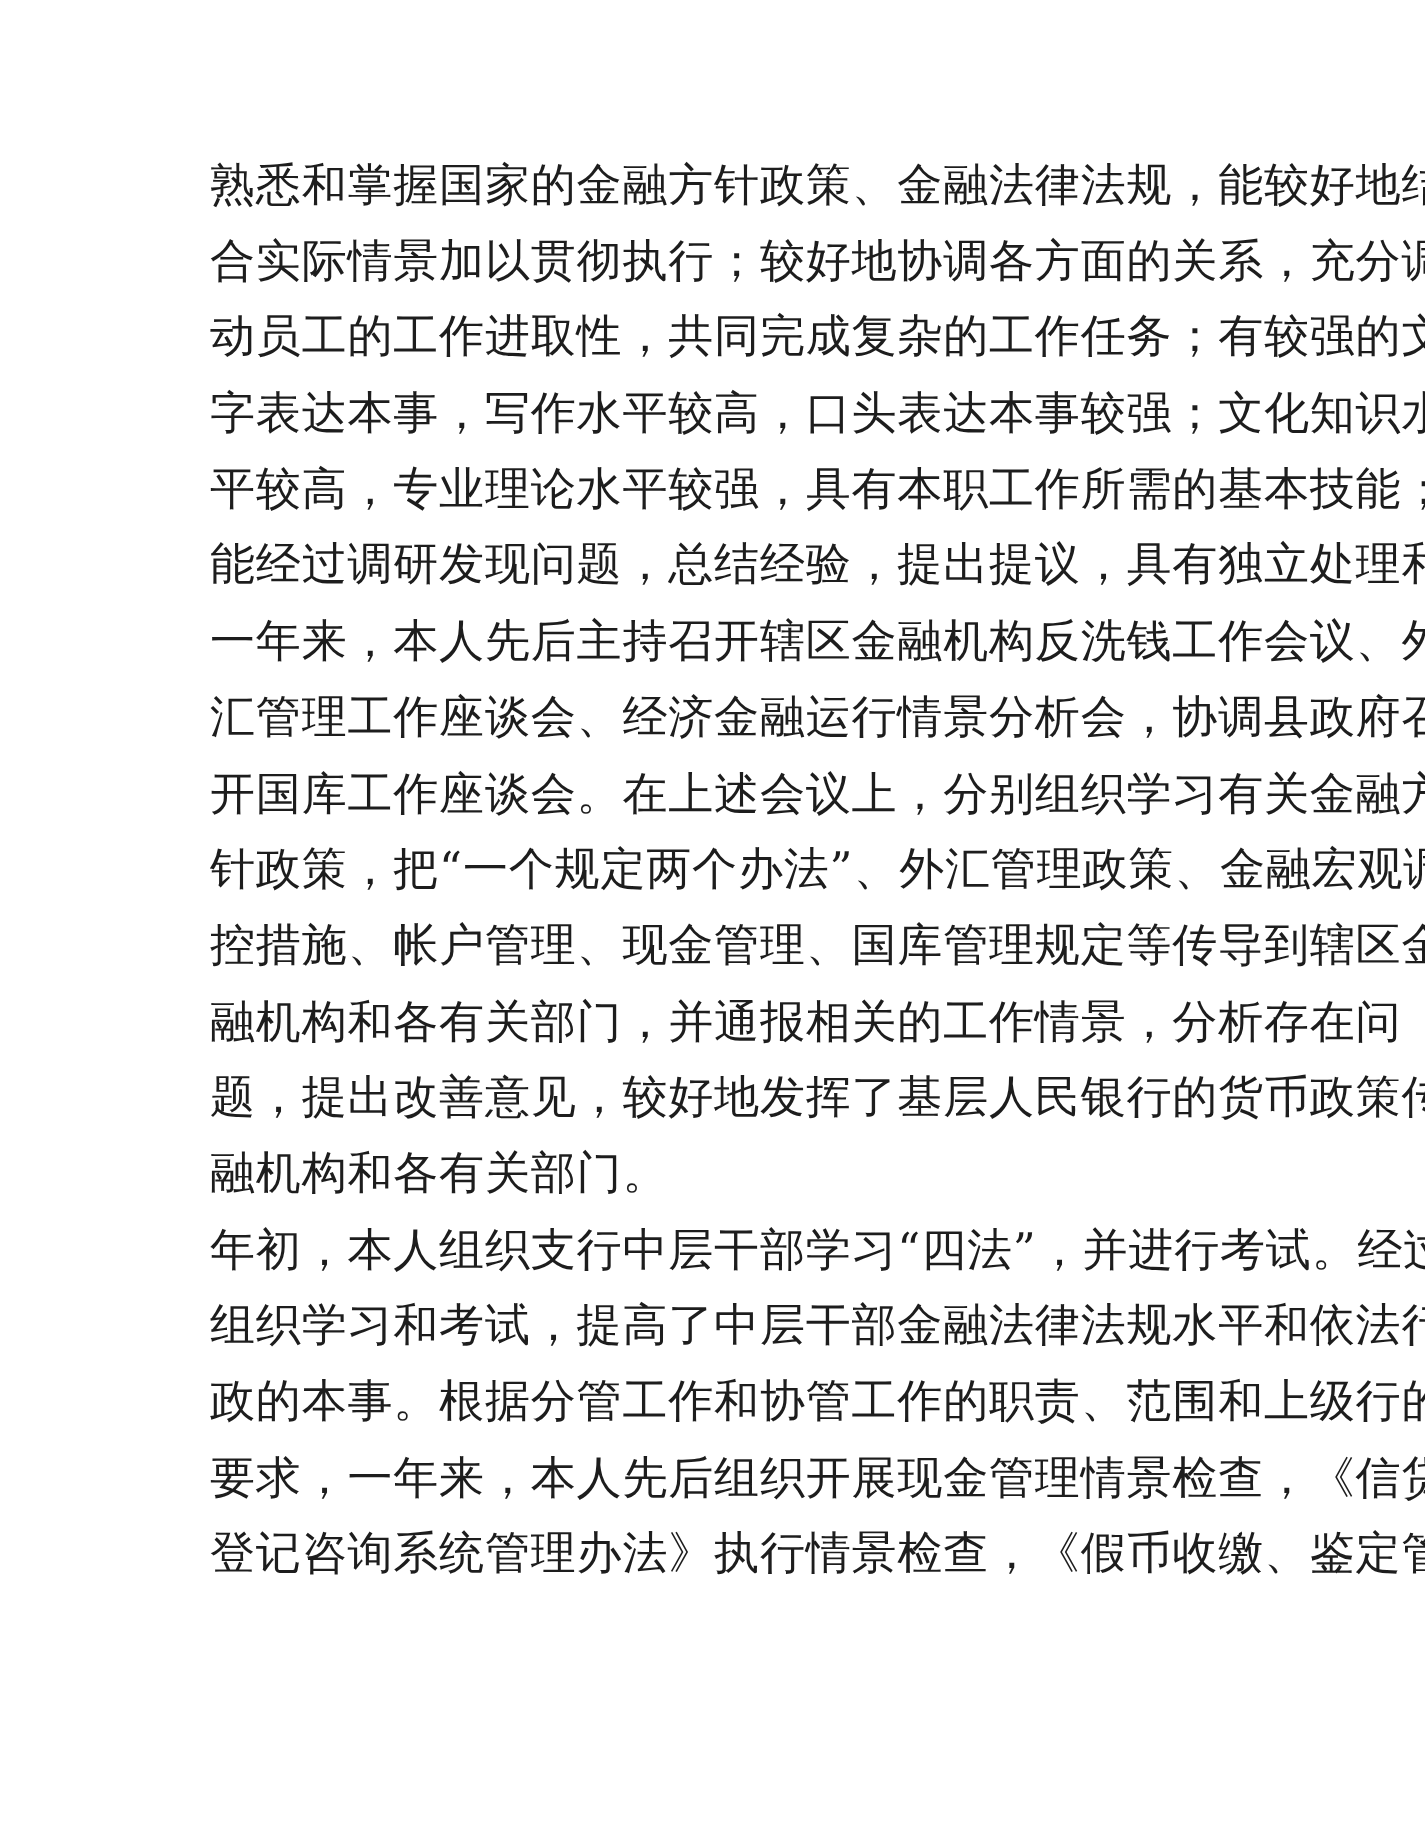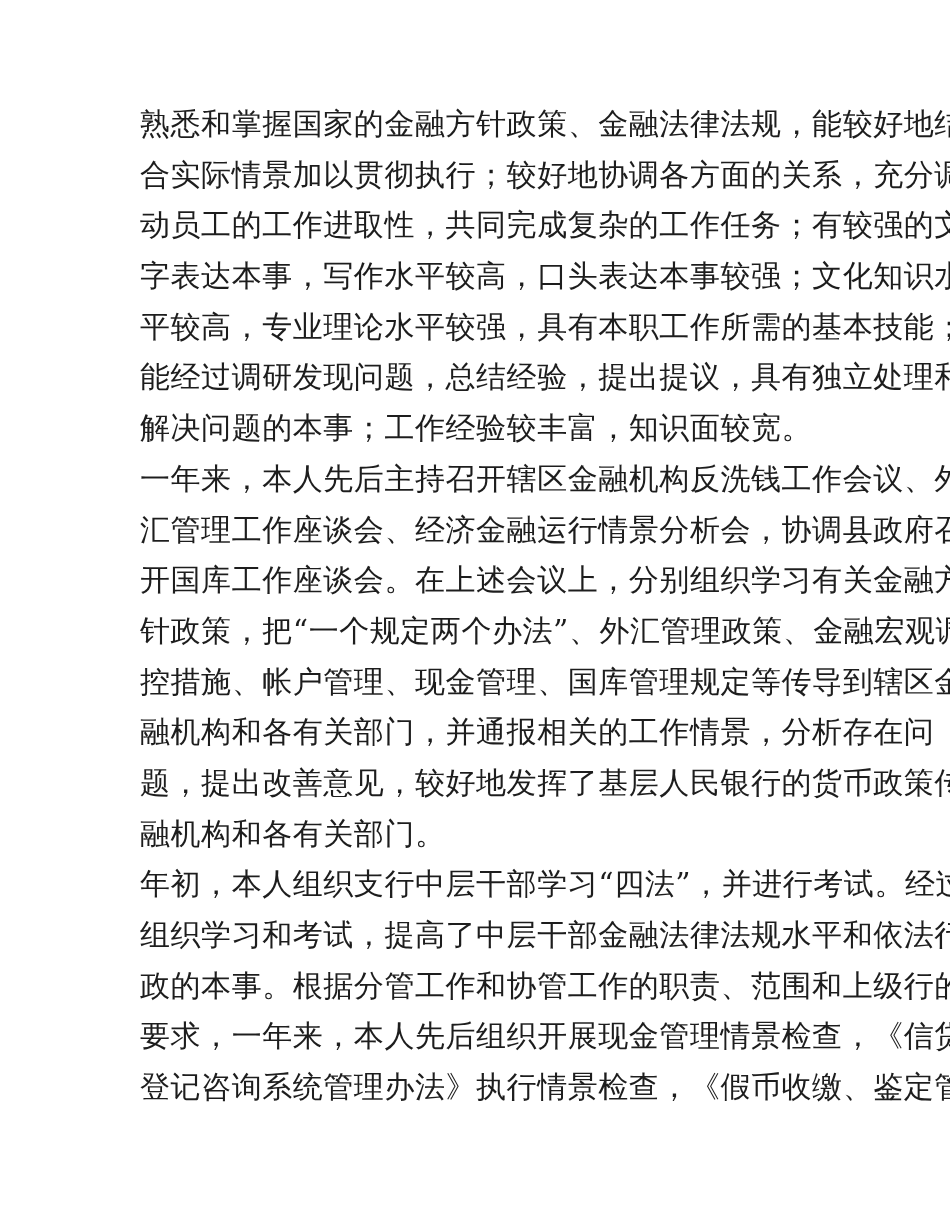--- a/index.html
+++ b/index.html
@@ -42,21 +42,20 @@
 <body>
 
 <div class="page">
   <div class="text-block">
     <div class="line">熟悉和掌握国家的金融方针政策、金融法律法规，能较好地结</div>
     <div class="line">合实际情景加以贯彻执行；较好地协调各方面的关系，充分调</div>
     <div class="line">动员工的工作进取性，共同完成复杂的工作任务；有较强的文</div>
     <div class="line">字表达本事，写作水平较高，口头表达本事较强；文化知识水</div>
     <div class="line">平较高，专业理论水平较强，具有本职工作所需的基本技能；</div>
     <div class="line">能经过调研发现问题，总结经验，提出提议，具有独立处理和</div>
-    <div class="line">解决问题的本事；工作经验较丰富，知识面较宽。</div>
     <div class="line">一年来，本人先后主持召开辖区金融机构反洗钱工作会议、外</div>
     <div class="line">汇管理工作座谈会、经济金融运行情景分析会，协调县政府召</div>
     <div class="line">开国库工作座谈会。在上述会议上，分别组织学习有关金融方</div>
     <div class="line">针政策，把“一个规定两个办法”、外汇管理政策、金融宏观调</div>
     <div class="line">控措施、帐户管理、现金管理、国库管理规定等传导到辖区金</div>
     <div class="line">融机构和各有关部门，并通报相关的工作情景，分析存在问</div>
     <div class="line">题，提出改善意见，较好地发挥了基层人民银行的货币政策传</div>
     <div class="line">融机构和各有关部门。</div>
     <div class="line">年初，本人组织支行中层干部学习“四法”，并进行考试。经过</div>
     <div class="line">组织学习和考试，提高了中层干部金融法律法规水平和依法行</div>

